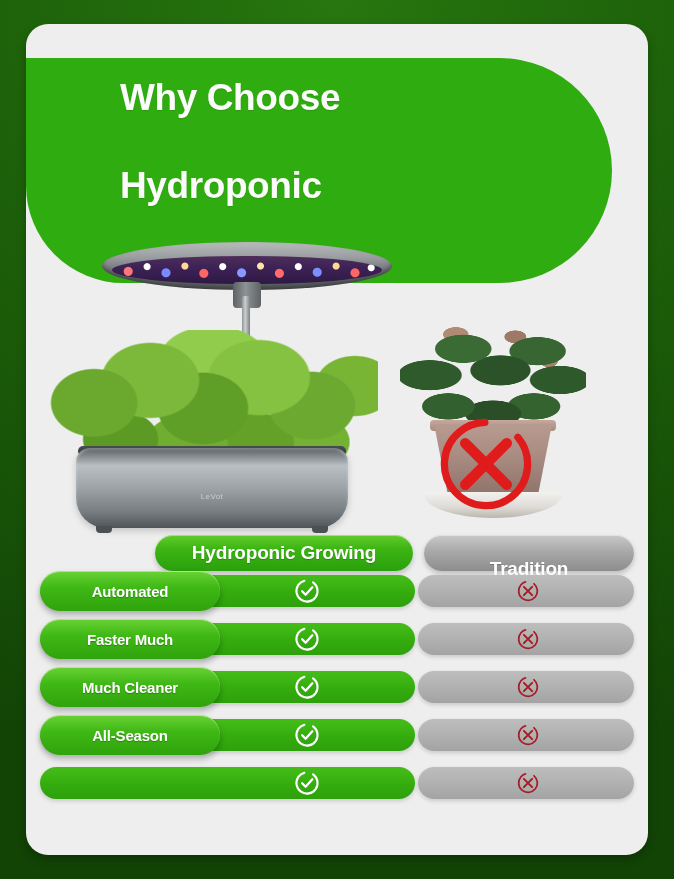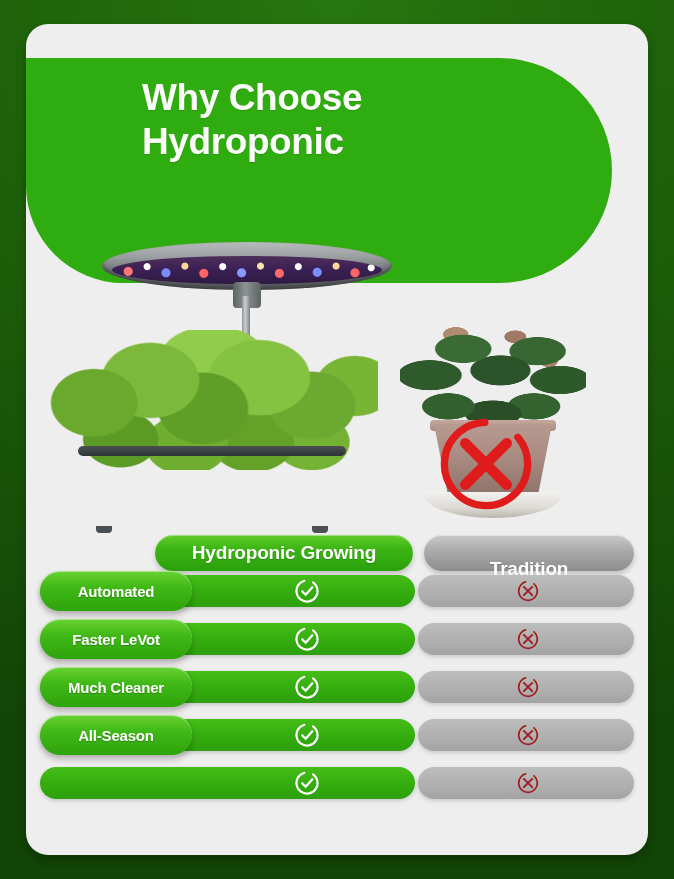--- a/index.html
+++ b/index.html
@@ -29,27 +29,27 @@
     position:absolute;left:0px;top:34px;width:586px;height:225px;
     background:#2fac10;
     border-top-right-radius:150px 150px;
     border-bottom-right-radius:150px 150px;
     border-bottom-left-radius:130px 130px;
   }
   .banner-inner{
     position:absolute;left:0;top:34px;width:586px;height:225px;
   }
   .title{
-    position:absolute;left:116px;top:18px;width:470px;
+    position:absolute;left:94px;top:18px;width:470px;
     color:#fbfbf9;
     font-size:37px;line-height:44px;
     font-weight:bold;letter-spacing:-0.4px;
     text-shadow:0 1px 1px rgba(0,0,0,.10);
   }
-  .title .l2{display:block;}
+  .title .l2{display:block;margin-top:44px;}
   .title .l3{display:block;}
 
   
   .photos{position:absolute;left:0;top:210px;width:622px;height:320px;}
 
   
   .lamp{position:absolute;left:76px;top:8px;width:290px;height:70px;}
   .lamp-body{
     position:absolute;left:0;top:0;width:290px;height:48px;
     border-radius:50%/50%;
@@ -194,21 +194,21 @@
     box-shadow:0 2px 4px rgba(0,0,0,.16);
   }
   .bar-gray{
     position:absolute;left:392px;top:4px;width:216px;height:32px;
     border-radius:16px;
     background:linear-gradient(180deg,#bdbdbd 0%,#b0b0b0 55%,#a3a3a3 100%);
     box-shadow:0 2px 4px rgba(0,0,0,.16);
   }
   .lbl{
     position:absolute;left:14px;top:0px;height:40px;min-width:132px;
-    padding:0 10px;border-radius:20px;
+    padding:0 24px;border-radius:20px;
     background:linear-gradient(180deg,#6ad235 0%,#40b916 40%,#2ea30c 100%);
     box-shadow:0 4px 6px rgba(0,0,0,.26),inset 0 1px 0 rgba(255,255,255,.45);
     display:flex;align-items:center;justify-content:center;
   }
   .lbl span{
     color:#ffffff;font-size:15px;font-weight:bold;letter-spacing:-.2px;
     text-shadow:0 1px 1px rgba(0,0,0,.25);white-space:nowrap;
   }
   .mark-ok{position:absolute;left:268px;top:7px;width:26px;height:26px;}
   .mark-no{position:absolute;left:490px;top:8px;width:24px;height:24px;}
@@ -234,20 +234,23 @@
       <div class="lamp">
         <div class="lamp-body"></div>
         <div class="lamp-leds"></div>
         <div class="lamp-neck"></div>
       </div>
       <div class="pole"></div>
 
       <div class="hydro">
         <div class="foliage"></div>
         <div class="planter-lip"></div>
+        <div class="planter">
+          <div class="brand">LeVot</div>
+        </div>
         <div class="foot f1"></div>
         <div class="foot f2"></div>
       </div>
 
       <div class="trad">
         <div class="trad-leaves"></div>
         <div class="pot-rim"></div>
         <div class="pot"></div>
         <div class="saucer"></div>
         <svg class="redx" viewBox="0 0 100 100">
@@ -281,21 +284,21 @@
         <svg class="mark-no" viewBox="0 0 32 32">
           <circle cx="16" cy="16" r="12.5" fill="none" stroke="#a51f23" stroke-width="2.4" stroke-linecap="round" stroke-dasharray="66 14" transform="rotate(-50 16 16)"></circle>
           <path d="M10.5 10.5 L21.5 21.5 M21.5 10.5 L10.5 21.5" stroke="#a51f23" stroke-width="2.8" stroke-linecap="round" fill="none"></path>
         </svg>
       </div>
 
       <div class="row">
         <div class="bar-green"></div>
         <div class="bar-gray"></div>
         <div class="lbl">
-          <span>Faster LeVot</span>
+          <span>Faster Much</span>
         </div>
         <svg class="mark-ok" viewBox="0 0 32 32">
           <circle cx="16" cy="16" r="13" fill="none" stroke="#ffffff" stroke-width="2.6" stroke-linecap="round" stroke-dasharray="70 12" transform="rotate(-55 16 16)"></circle>
           <path d="M10 16.3 L14.3 20.6 L22.6 11.4" fill="none" stroke="#ffffff" stroke-width="2.8" stroke-linecap="round" stroke-linejoin="round"></path>
         </svg>
         <svg class="mark-no" viewBox="0 0 32 32">
           <circle cx="16" cy="16" r="12.5" fill="none" stroke="#a51f23" stroke-width="2.4" stroke-linecap="round" stroke-dasharray="66 14" transform="rotate(-50 16 16)"></circle>
           <path d="M10.5 10.5 L21.5 21.5 M21.5 10.5 L10.5 21.5" stroke="#a51f23" stroke-width="2.8" stroke-linecap="round" fill="none"></path>
         </svg>
       </div>

